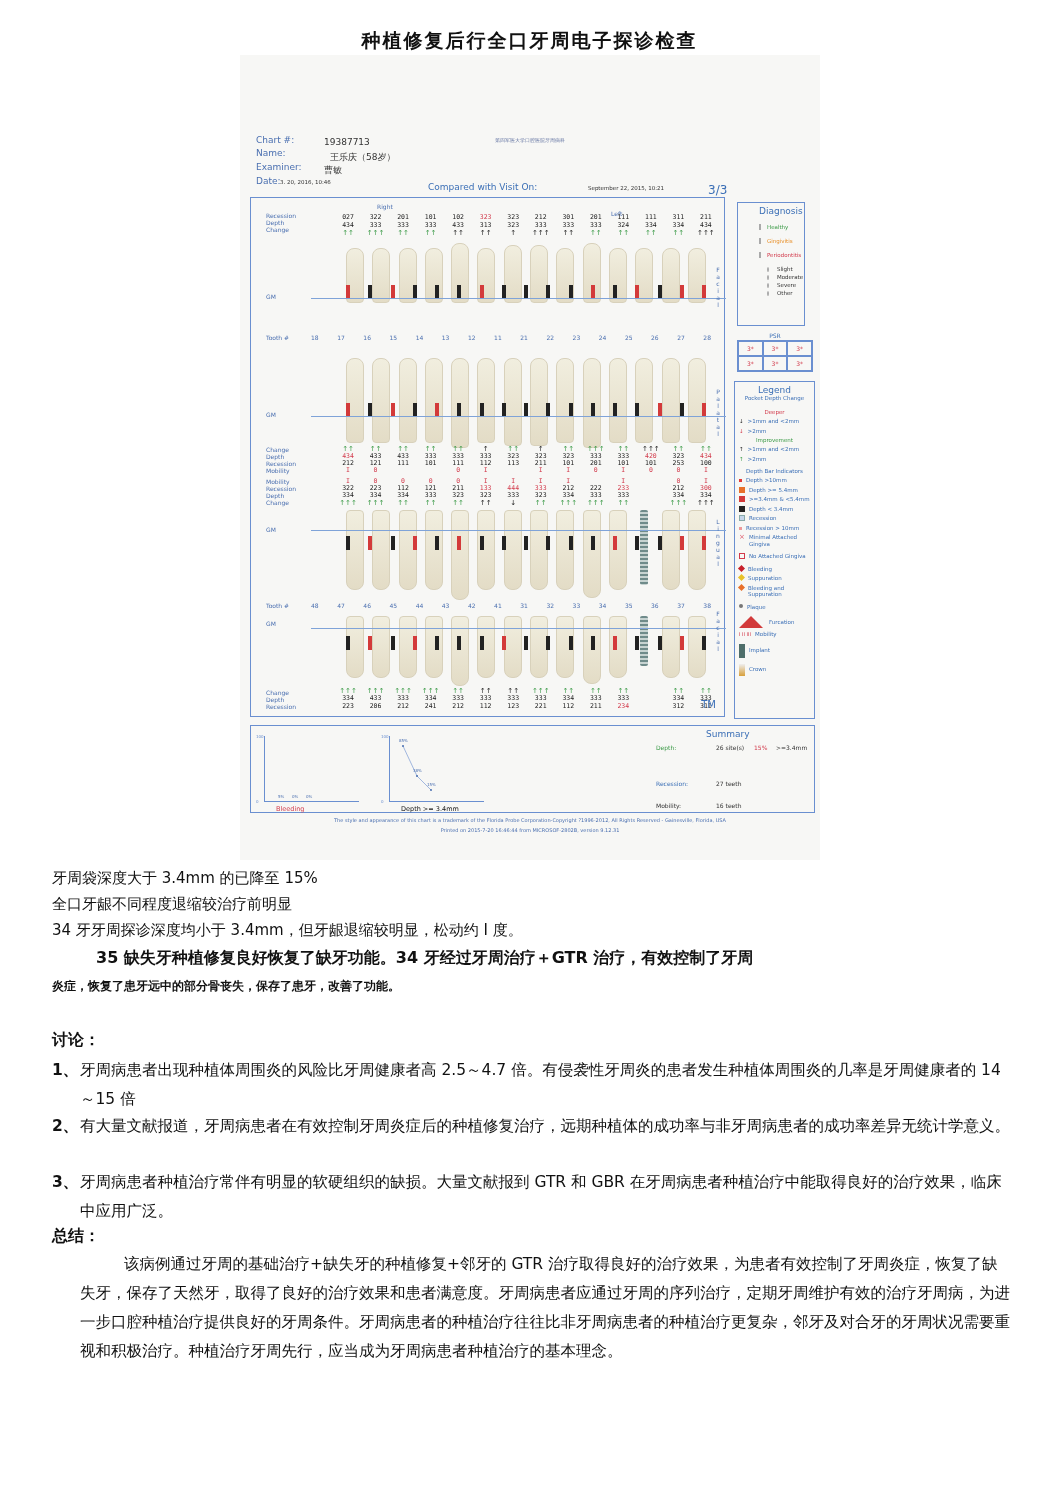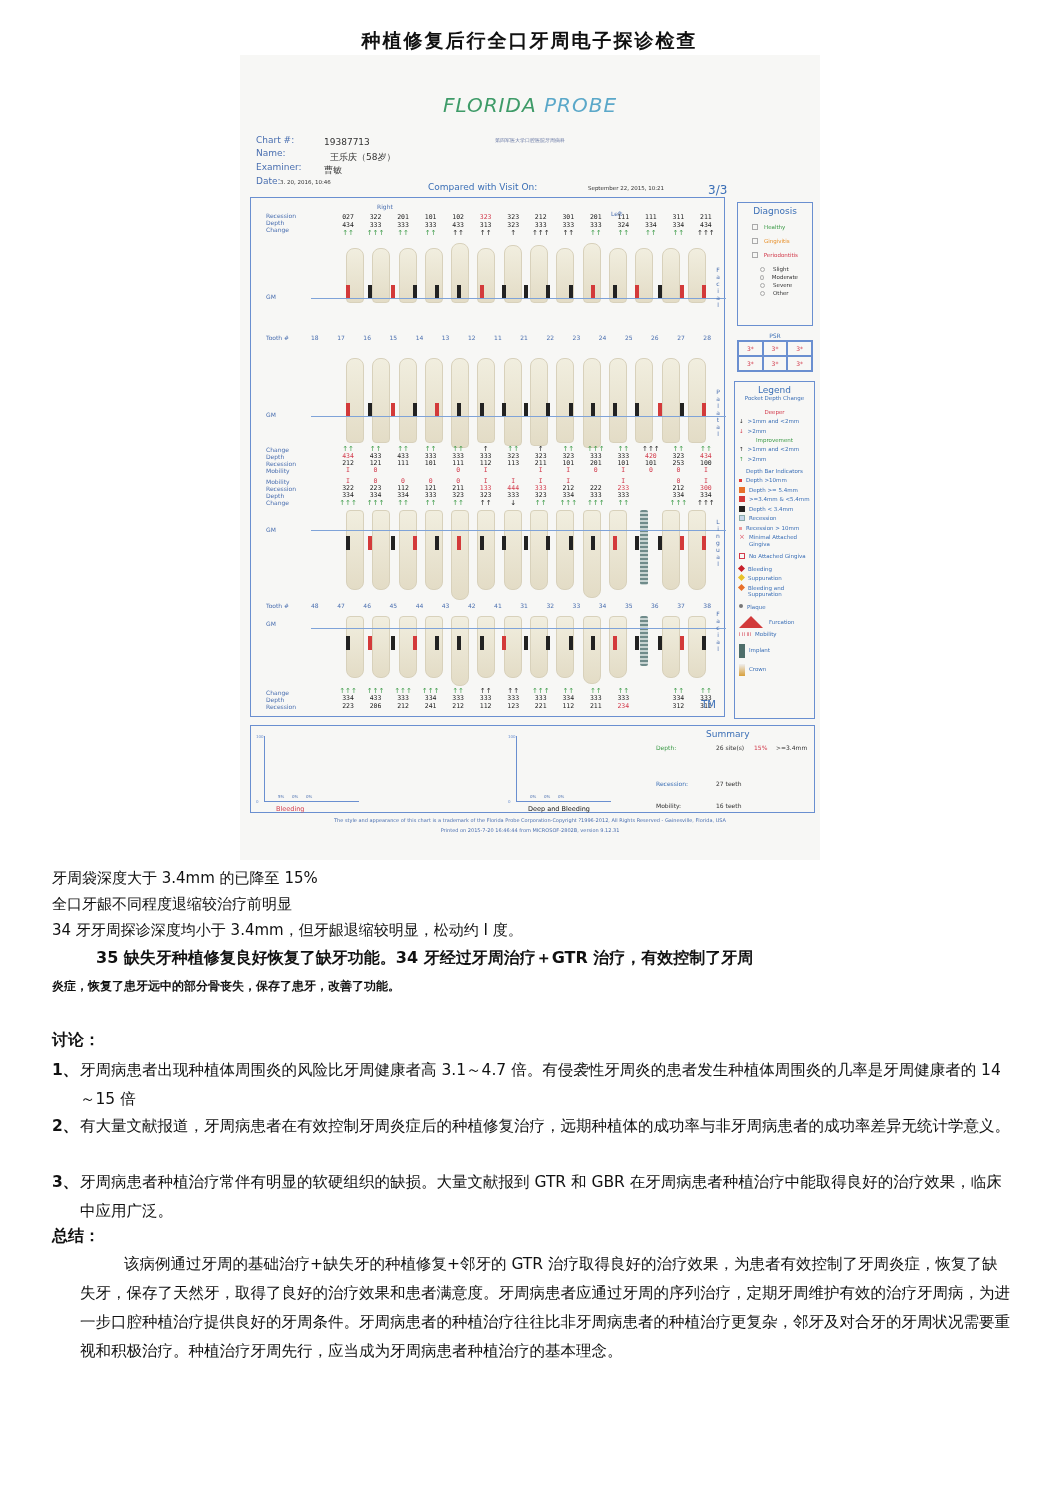--- a/index.html
+++ b/index.html
@@ -33,21 +33,21 @@
   .teeth-row { position: absolute; left: 95px; width: 360px; display: flex; justify-content: space-between; align-items: flex-end; }
   .tooth { width: 18px; background: linear-gradient(#f1eedf, #e3dcc6); border-radius: 8px 8px 4px 4px; border: 1px solid #d8d1bb; }
   .tooth.lower { border-radius: 4px 4px 8px 8px; }
   .implant { width: 8px; background: repeating-linear-gradient(#6f8b8a 0 2px, #c7d3d1 2px 4px); border-radius: 2px; margin: 0 5px; }
   .gm-line { position: absolute; left: 60px; width: 415px; height: 1px; background: #7fa3d8; }
   .bar-band { position: absolute; left: 95px; width: 360px; height: 14px; display: flex; justify-content: space-between; }
   .bar-band i { width: 4px; height: 14px; background: #222; display: block; }
   .bar-band i.r { background: #d33a3a; }
   .tm { position: absolute; right: 8px; bottom: 6px; font-size: 10px; color: #3b6fb6; }
 
-  .diag { position: absolute; top: 147px; left: 497px; width: 76px; height: 124px; border: 1.5px solid #6a8fd0; padding: 3px 14px; }
+  .diag { position: absolute; top: 147px; left: 497px; width: 68px; height: 124px; border: 1.5px solid #6a8fd0; padding: 3px 21px; }
   .diag h4 { font-size: 9px; color: #3b6fb6; text-align: center; font-weight: normal; margin-bottom: 5px; }
   .diag .chk { display: flex; align-items: center; font-size: 5.5px; margin: 8px 0; }
   .diag .chk .box { width: 6px; height: 6px; border: 1px solid #aaa; margin-right: 6px; }
   .diag .rad { display: flex; align-items: center; font-size: 5.5px; color: #333; margin: 2px 0 2px 8px; }
   .diag .rad .c { width: 5px; height: 5px; border: 1px solid #aaa; border-radius: 50%; margin-right: 8px; }
   .psr-title { position: absolute; top: 277px; left: 497px; width: 76px; text-align: center; font-size: 6px; color: #3b6fb6; }
   .psr { position: absolute; top: 285px; left: 497px; width: 76px; display: grid; grid-template-columns: repeat(3, 1fr); border: 1.5px solid #6a8fd0; }
   .psr div { border: 0.5px solid #6a8fd0; height: 15px; font-size: 6px; color: #d23a4b; display: flex; align-items: center; justify-content: center; }
 
   .legend { position: absolute; top: 326px; left: 494px; width: 81px; height: 338px; border: 1.5px solid #6a8fd0; padding: 3px 4px; font-size: 5.5px; color: #3b6fb6; }
@@ -81,21 +81,20 @@
   .list-item { position: absolute; left: 52px; width: 960px; font-size: 15.5px; line-height: 29px; display: flex; }
   .list-item .n { width: 28px; flex-shrink: 0; font-weight: bold; }
   .summary-text { position: absolute; left: 80px; width: 930px; font-size: 15.5px; line-height: 29px; text-indent: 44px; }
 </style>
 </head>
 <body>
 
 <div class="doc-title">种植修复后行全口牙周电子探诊检查</div>
 
 <div class="chart-photo">
-  <div class="fp-logo"><span>FLORIDA</span> <span class="probe">PROBE</span></div>
   <div class="fp-sub2">第四军医大学口腔医院牙周病科</div>
 
   <div class="meta" style="top:80px">Chart #:</div>
   <div class="meta-val" style="top:82px">19387713</div>
   <div class="meta" style="top:93px">Name:</div>
   <div class="meta-val" style="top:96px;left:90px">王乐庆（58岁）</div>
   <div class="meta" style="top:107px">Examiner:</div>
   <div class="meta-val" style="top:109px">曹敏</div>
   <div class="meta" style="top:121px">Date:</div>
   <div class="meta-val" style="top:124px;left:40px;font-size:5.5px">3. 20, 2016, 10:46</div>
@@ -685,29 +684,35 @@
     <div class="mini" style="left:5px">
       <div class="axis-y"></div>
         <div class="axis-x"></div>
       <span class="ytop">100</span>
         <span class="ybot">0</span>
       <span class="pt" style="left:22px;bottom:5px">5%</span>
       <span class="pt" style="left:36px;bottom:5px">0%</span>
       <span class="pt" style="left:50px;bottom:5px">0%</span>
       <span class="xl" style="color:#d23a4b">Bleeding</span>
     </div>
-    <div class="mini" style="left:257px">
+    <div class="mini" style="left:130px">
       <div class="axis-y"></div>
         <div class="axis-x"></div>
       <span class="ytop">100</span>
         <span class="ybot">0</span>
-      <span class="pt" style="left:22px;bottom:5px">0%</span>
-      <span class="pt" style="left:36px;bottom:5px">0%</span>
-      <span class="pt" style="left:50px;bottom:5px">0%</span>
-      <span class="xl">Deep and Bleeding</span>
+      <svg style="position:absolute;left:0;top:0" width="105" height="70">
+          <polyline points="22,12 36,42 50,56" fill="none" stroke="#8aa6d8" stroke-width="0.8"></polyline>
+          <circle cx="22" cy="12" r="1" fill="#4a6fb0"></circle>
+          <circle cx="36" cy="42" r="1" fill="#4a6fb0"></circle>
+          <circle cx="50" cy="56" r="1" fill="#4a6fb0"></circle>
+        </svg>
+      <span class="pt" style="left:18px;top:4px">85%</span>
+      <span class="pt" style="left:32px;top:34px">38%</span>
+      <span class="pt" style="left:46px;top:48px">15%</span>
+      <span class="xl">Depth &gt;= 3.4mm</span>
     </div>
     <div class="sum-title">Summary</div>
     <div class="sum-row" style="top:18px">
       <span class="k" style="color:#3a9a46">Depth:</span>
         <span class="v">26 site(s)</span>
         <span class="p">15%</span>
         <span class="t">&gt;=3.4mm</span>
     </div>
     <div class="sum-row" style="top:54px">
       <span class="k" style="color:#3b6fb6">Recession:</span>
@@ -724,21 +729,21 @@
 
 <div class="para" style="top:866px">牙周袋深度大于 3.4mm 的已降至 15%</div>
 <div class="para" style="top:892px">全口牙龈不同程度退缩较治疗前明显</div>
 <div class="para" style="top:918px">34 牙牙周探诊深度均小于 3.4mm，但牙龈退缩较明显，松动约 I 度。</div>
 <div class="para bold" style="top:946px;left:96px;font-size:16px">35 缺失牙种植修复良好恢复了缺牙功能。34 牙经过牙周治疗＋GTR 治疗，有效控制了牙周</div>
 <div class="para bold" style="top:974px;font-size:12px">炎症，恢复了患牙远中的部分骨丧失，保存了患牙，改善了功能。</div>
 
 <div class="heading" style="top:1030px">讨论：</div>
 <div class="list-item" style="top:1056px">
   <span class="n">1、</span>
-    <span>牙周病患者出现种植体周围炎的风险比牙周健康者高 3.1～4.7 倍。有侵袭性牙周炎的患者发生种植体周围炎的几率是牙周健康者的 14～15 倍</span>
+    <span>牙周病患者出现种植体周围炎的风险比牙周健康者高 2.5～4.7 倍。有侵袭性牙周炎的患者发生种植体周围炎的几率是牙周健康者的 14～15 倍</span>
 </div>
 <div class="list-item" style="top:1112px">
   <span class="n">2、</span>
     <span>有大量文献报道，牙周病患者在有效控制牙周炎症后的种植修复治疗，远期种植体的成功率与非牙周病患者的成功率差异无统计学意义。</span>
 </div>
 <div class="list-item" style="top:1168px">
   <span class="n">3、</span>
     <span>牙周病患者种植治疗常伴有明显的软硬组织的缺损。大量文献报到 GTR 和 GBR 在牙周病患者种植治疗中能取得良好的治疗效果，临床中应用广泛。</span>
 </div>
 

